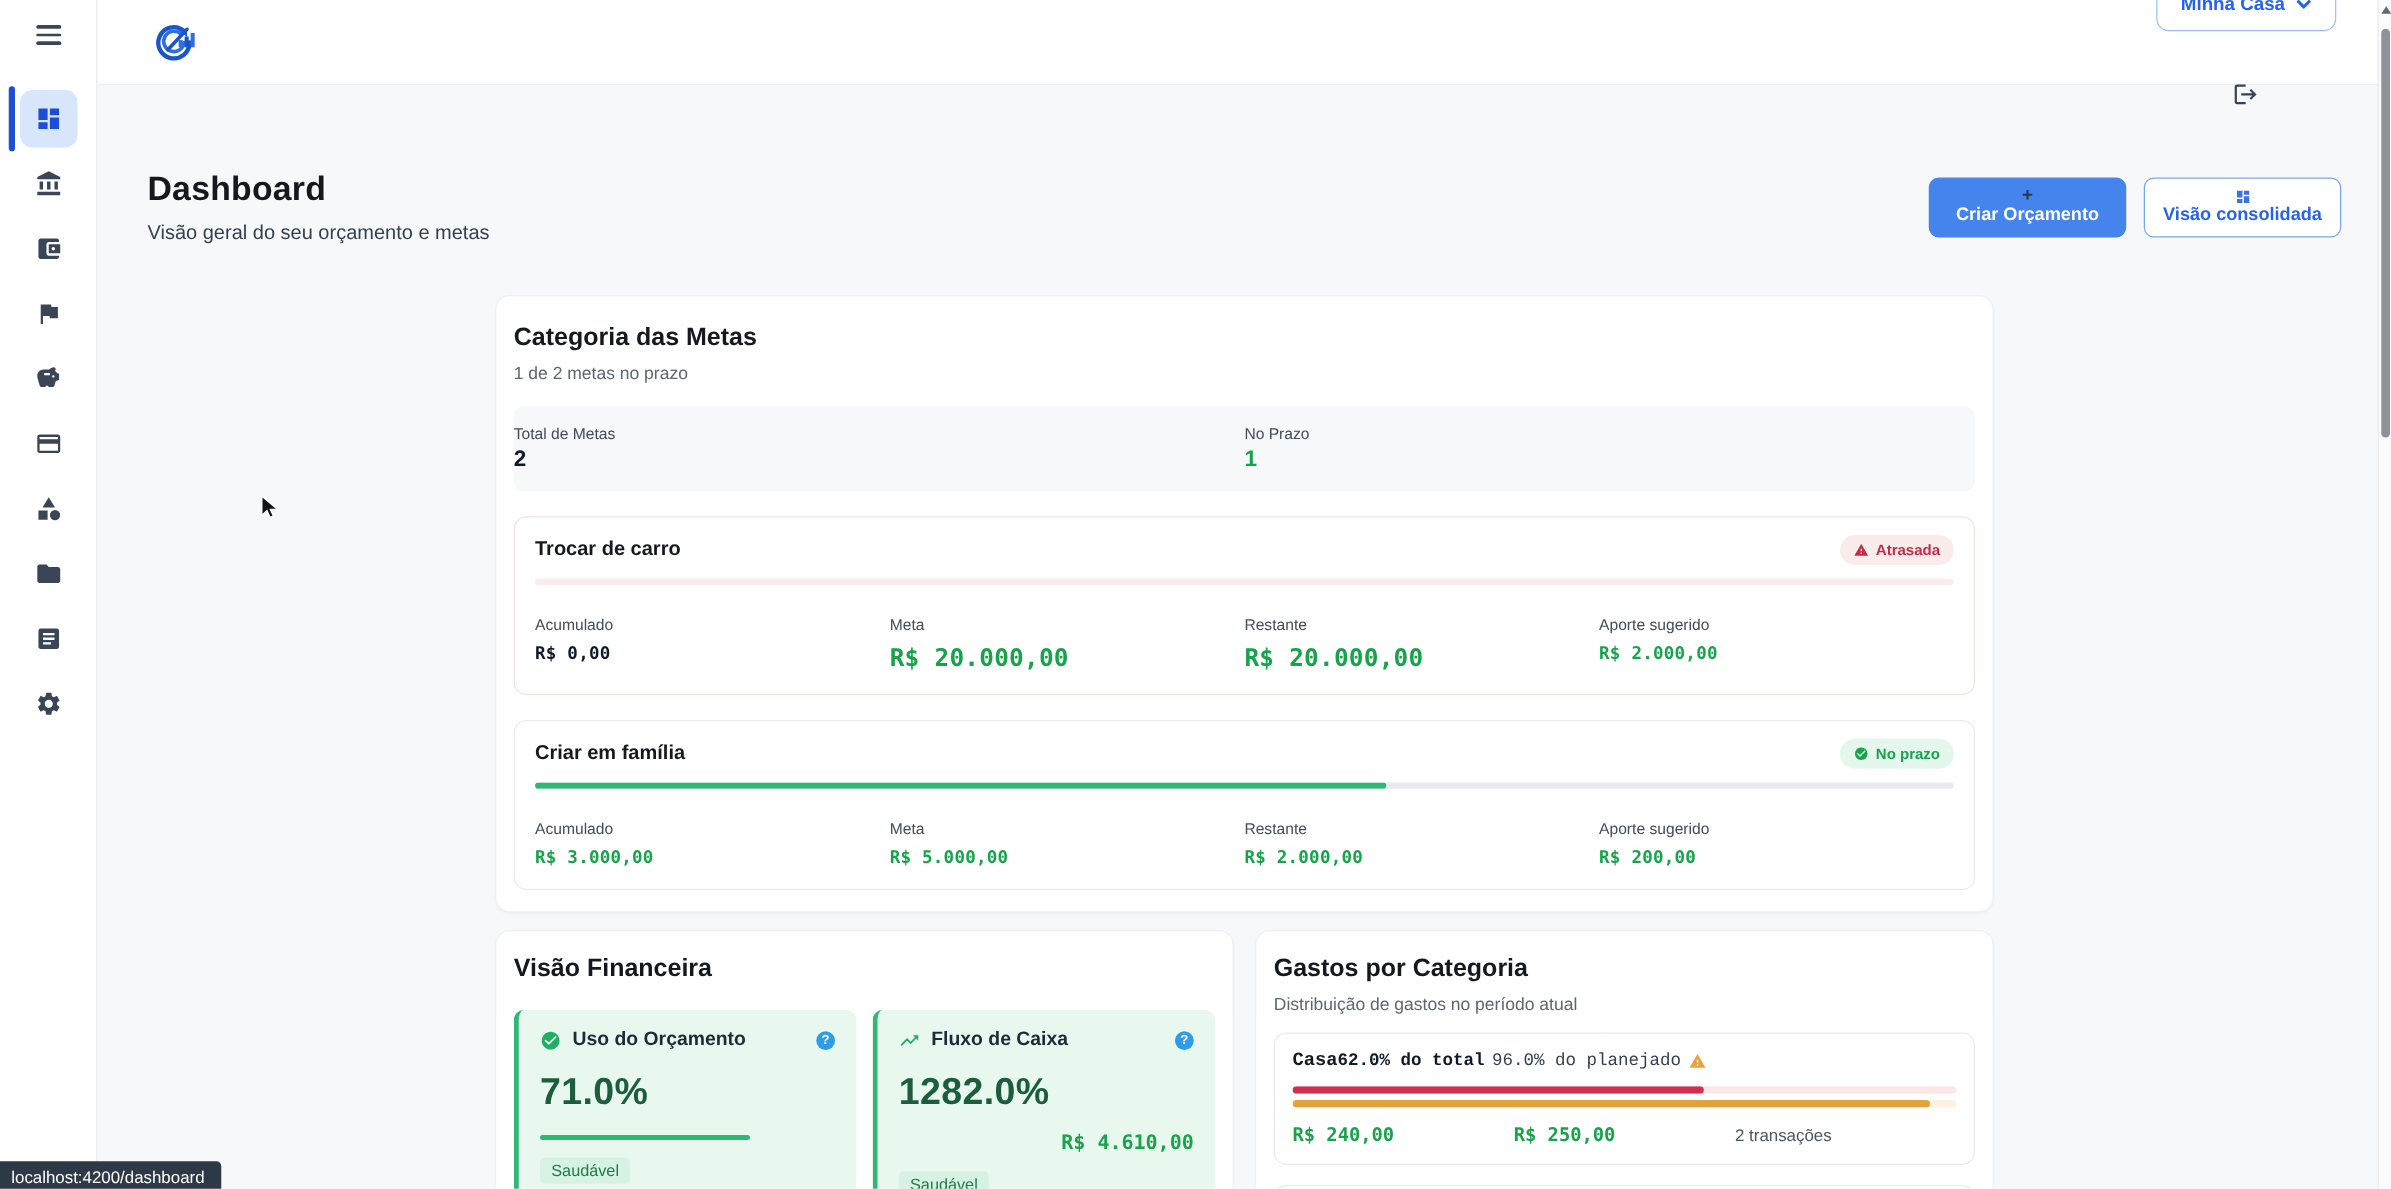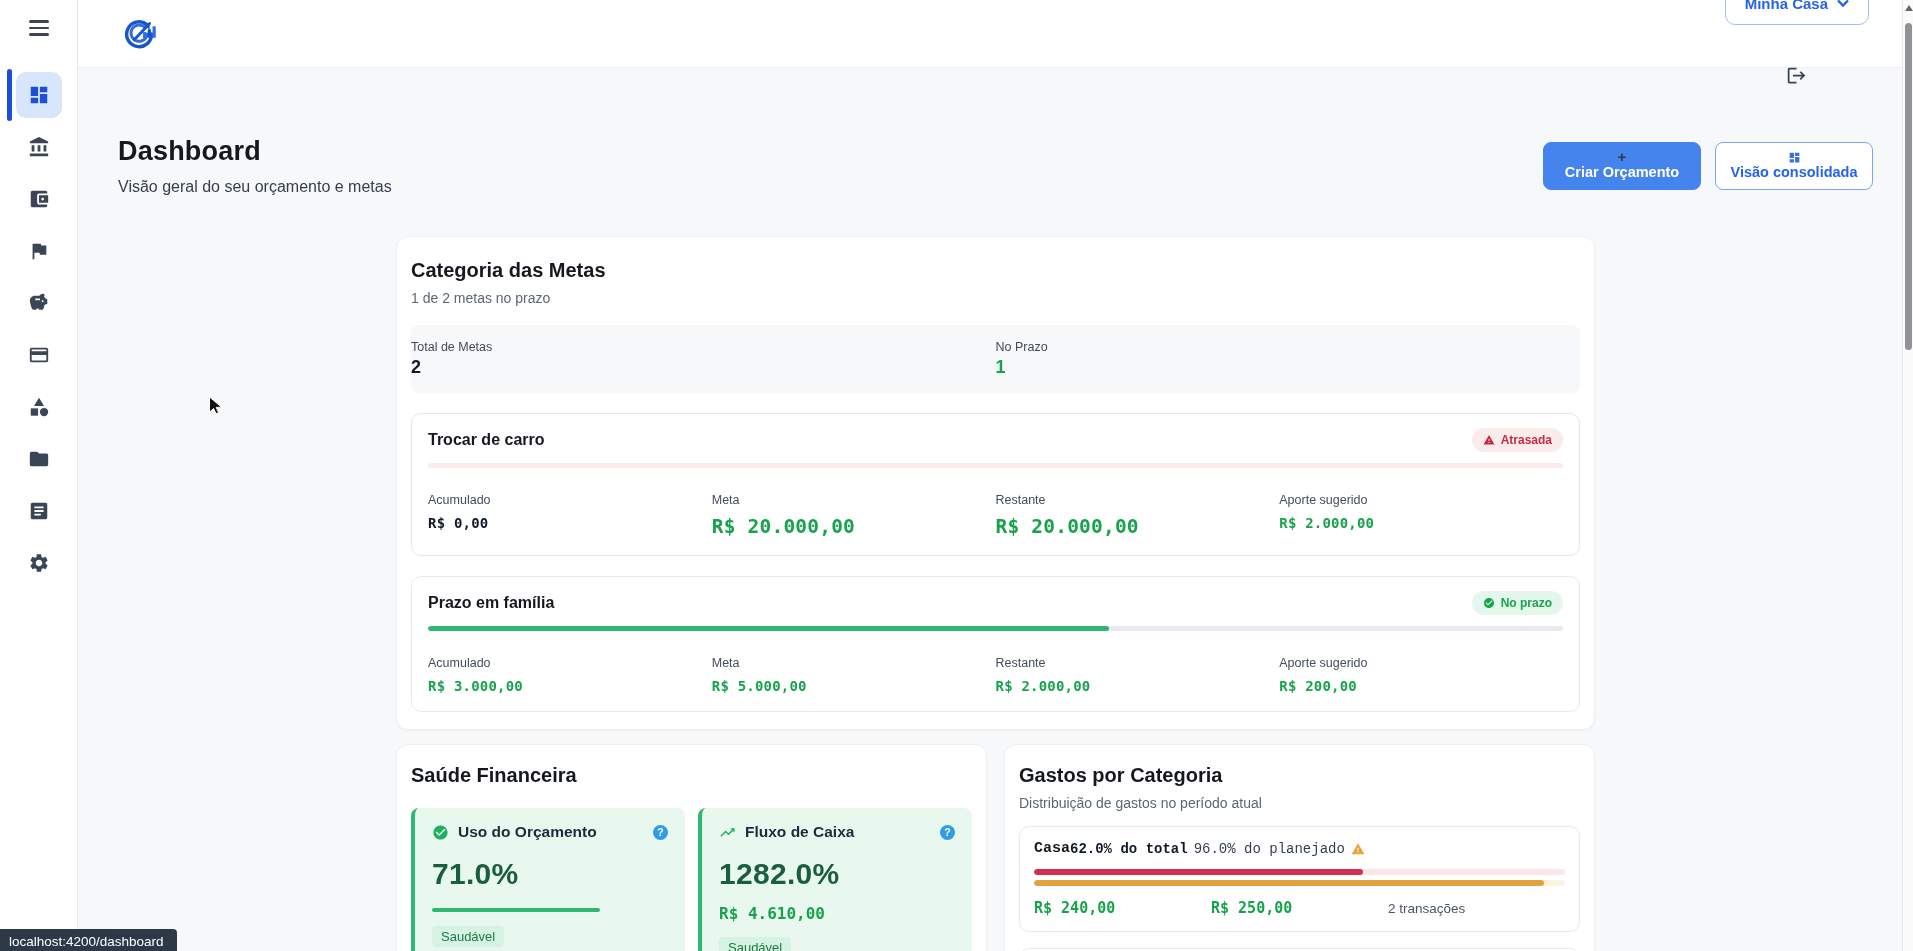--- a/index.html
+++ b/index.html
@@ -91,21 +91,21 @@
   .metrics { margin-top:21px; display:grid; grid-template-columns:1fr 1fr; gap:13px; }
   .metric-card { background:#e9f8ef; border-left:4px solid #2eb874; border-radius:8px; padding:15px 17px 40px 17px; min-height:225px; }
   .metric-head { display:flex; align-items:center; gap:9px; }
   .metric-head svg { width:17px; height:17px; }
   .metric-title { font-size:15.5px; font-weight:bold; color:#1e2a38; }
   .help-ico { margin-left:auto; width:15px; height:15px; background:#2f9ce8; border-radius:50%; color:#fff;
               font-size:10.5px; font-weight:bold; display:flex; align-items:center; justify-content:center; cursor:pointer; }
   .metric-value { margin-top:16px; font-size:30px; font-weight:bold; color:#1b5e3d; letter-spacing:.3px; }
   .metric-bar { margin-top:17px; height:4px; }
   .metric-bar .fill { height:100%; background:#2eb874; border-radius:2px; }
-  .metric-amount { margin-top:13px; font-family:"DejaVu Sans Mono", monospace; font-weight:bold; font-size:16px; color:#16a34a; }
+  .metric-amount { margin-top:13px; font-family:"DejaVu Sans Mono", monospace; font-weight:bold; font-size:16px; color:#16a34a;text-align:right; }
   .badge-health { display:inline-block; margin-top:14px; background:#d6f2e2; color:#1d7a46; font-size:13px; padding:3px 9px; border-radius:4px; }
 
   .cat-item { margin-top:15px; border:1px solid #e7eaf0; border-radius:10px; padding:13px 14px 14px 14px; background:#fff; }
   .cat-item + .cat-item { margin-top:16px; }
   .cat-head { display:flex; align-items:center; justify-content:flex-start;font-family:Liberation Mono, monospace; }
   .cat-name { font-size:15px; font-weight:bold; color:#15181e; }
   .cat-pcts { display:flex; align-items:center; gap:6px; font-size:14px; color:#333f50; }
   .cat-pcts .pct-total { font-weight:bold; color:#10192a; }
   .cat-pcts svg { width:14px; height:14px; fill:#e8a33d; }
   .cat-bar { margin-top:12px; height:6px; border-radius:3px; overflow:hidden; }
@@ -289,21 +289,21 @@
             </div>
             <div>
               <div class="gf-label">Aporte sugerido</div>
               <div class="gf-value sm green">R$ 2.000,00</div>
             </div>
           </div>
         </article>
 
         <article class="goal-card ontrack">
           <div class="goal-head">
-            <h3>Prazo em família</h3>
+            <h3>Criar em família</h3>
             <span class="badge ontrack">
               <svg viewBox="0 0 24 24" fill="#17a34d">
                   <path d="M12 2C6.48 2 2 6.48 2 12s4.48 10 10 10 10-4.48 10-10S17.52 2 12 2zm-2 15-5-5 1.41-1.41L10 14.17l7.59-7.59L19 8l-9 9z"></path>
                 </svg>
               <span>No prazo</span>
             </span>
           </div>
           <div class="goal-bar ontrack">
             <div class="fill" style="width: 60%;"></div>
           </div>
@@ -324,21 +324,21 @@
               <div class="gf-label">Aporte sugerido</div>
               <div class="gf-value sm green">R$ 200,00</div>
             </div>
           </div>
         </article>
       </section>
 
       <div class="two-col">
 
         <section class="card half-card">
-          <h2>Saúde Financeira</h2>
+          <h2>Visão Financeira</h2>
           <div class="metrics">
             <div class="metric-card">
               <div class="metric-head">
                 <svg viewBox="0 0 24 24" fill="#1eaf62">
                     <path d="M12 2C6.48 2 2 6.48 2 12s4.48 10 10 10 10-4.48 10-10S17.52 2 12 2zm-2 15-5-5 1.41-1.41L10 14.17l7.59-7.59L19 8l-9 9z"></path>
                   </svg>
                 <span class="metric-title">Uso do Orçamento</span>
                 <span class="help-ico">?</span>
               </div>
               <div class="metric-value">71.0%</div>

